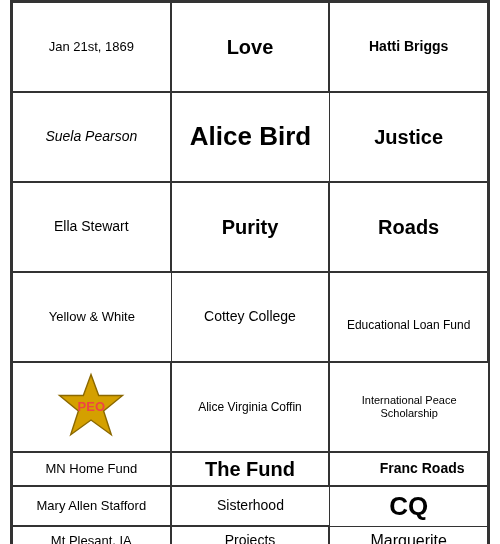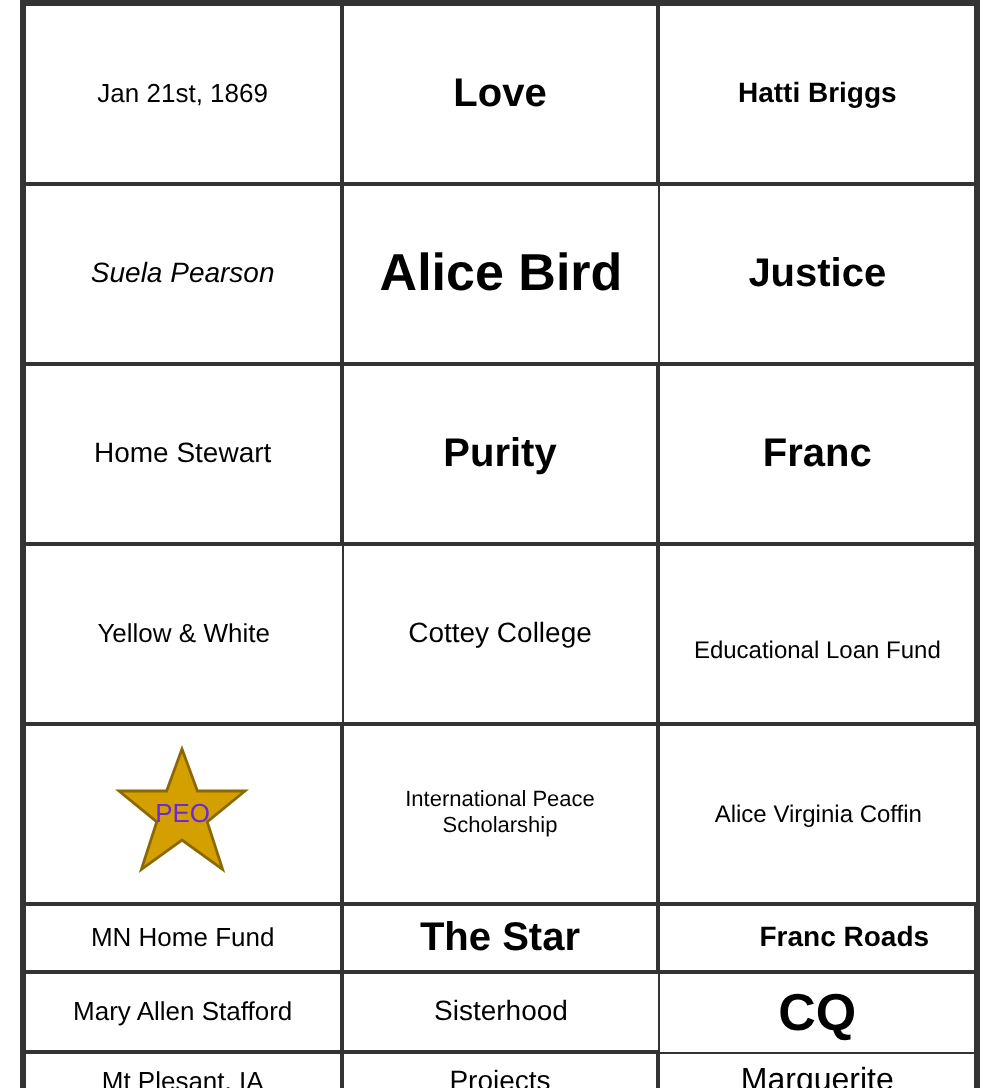--- a/index.html
+++ b/index.html
@@ -73,22 +73,22 @@
       width: 70px;
       height: 70px;
     }
 
     .star-label {
       position: absolute;
       top: 50%;
       left: 50%;
       transform: translate(-50%, -50%);
       font-size: 13px;
-      font-weight: normal;
-      color: #6d28d9;
+      font-weight: bold;
+      color: #ef4444;
       text-align: right;
       line-height: 1.1;
     }
   </style>
 </head>
 <body>
 
 <div class="bingo-card">
   <div class="bingo-header">
     <div class="bingo-header-cell">B</div>
@@ -112,58 +112,58 @@
       <span class="cell-text" style="font-size:14px;font-style:italic;">Suela Pearson</span>
     </div>
     <div class="bingo-cell">
       <span class="cell-text xlarge-text">Alice Bird</span>
     </div>
 
     <div class="bingo-cell">
       <span class="cell-text large-text">Justice</span>
     </div>
     <div class="bingo-cell">
-      <span class="cell-text" style="font-size:14px;">Home Stewart</span>
+      <span class="cell-text" style="font-size:14px;">Ella Stewart</span>
     </div>
     <div class="bingo-cell">
       <span class="cell-text large-text">Purity</span>
     </div>
     <div class="bingo-cell">
-      <span class="cell-text large-text">Franc</span>
+      <span class="cell-text large-text">Roads</span>
     </div>
     <div class="bingo-cell">
       <span class="cell-text" style="font-size:13px;">Yellow &amp; White</span>
     </div>
 
     <div class="bingo-cell">
       <span class="cell-text" style="font-size:14px;">Cottey College</span>
     </div>
     <div class="bingo-cell">
       <span class="cell-text" style="font-size:12px;margin-top:16px;">Educational Loan Fund</span>
     </div>
     <div class="bingo-cell star-cell">
       <div style="position:relative; width:72px; height:72px;">
         <svg class="star-svg" viewBox="0 0 100 100">
           <polygon points="50,5 61,35 95,35 68,57 79,91 50,70 21,91 32,57 5,35 39,35" fill="#d4a000" stroke="#8b6800" stroke-width="2"></polygon>
         </svg>
         <div class="star-label">PEO</div>
       </div>
     </div>
     <div class="bingo-cell">
-      <span class="cell-text" style="font-size:11px;">International Peace Scholarship</span>
+      <span class="cell-text" style="font-size:12px;">Alice Virginia Coffin</span>
     </div>
     <div class="bingo-cell">
-      <span class="cell-text" style="font-size:12px;">Alice Virginia Coffin</span>
+      <span class="cell-text" style="font-size:11px;">International Peace Scholarship</span>
     </div>
 
     <div class="bingo-cell">
       <span class="cell-text" style="font-size:13px;">MN Home Fund</span>
     </div>
     <div class="bingo-cell">
-      <span class="cell-text large-text">The Star</span>
+      <span class="cell-text large-text">The Fund</span>
     </div>
     <div class="bingo-cell">
       <span class="cell-text" style="font-size:14px;font-weight:bold;padding-left:27px;">Franc Roads</span>
     </div>
     <div class="bingo-cell">
       <span class="cell-text" style="font-size:13px;">Mary Allen Stafford</span>
     </div>
     <div class="bingo-cell">
       <span class="cell-text" style="font-size:14px;">Sisterhood</span>
     </div>

